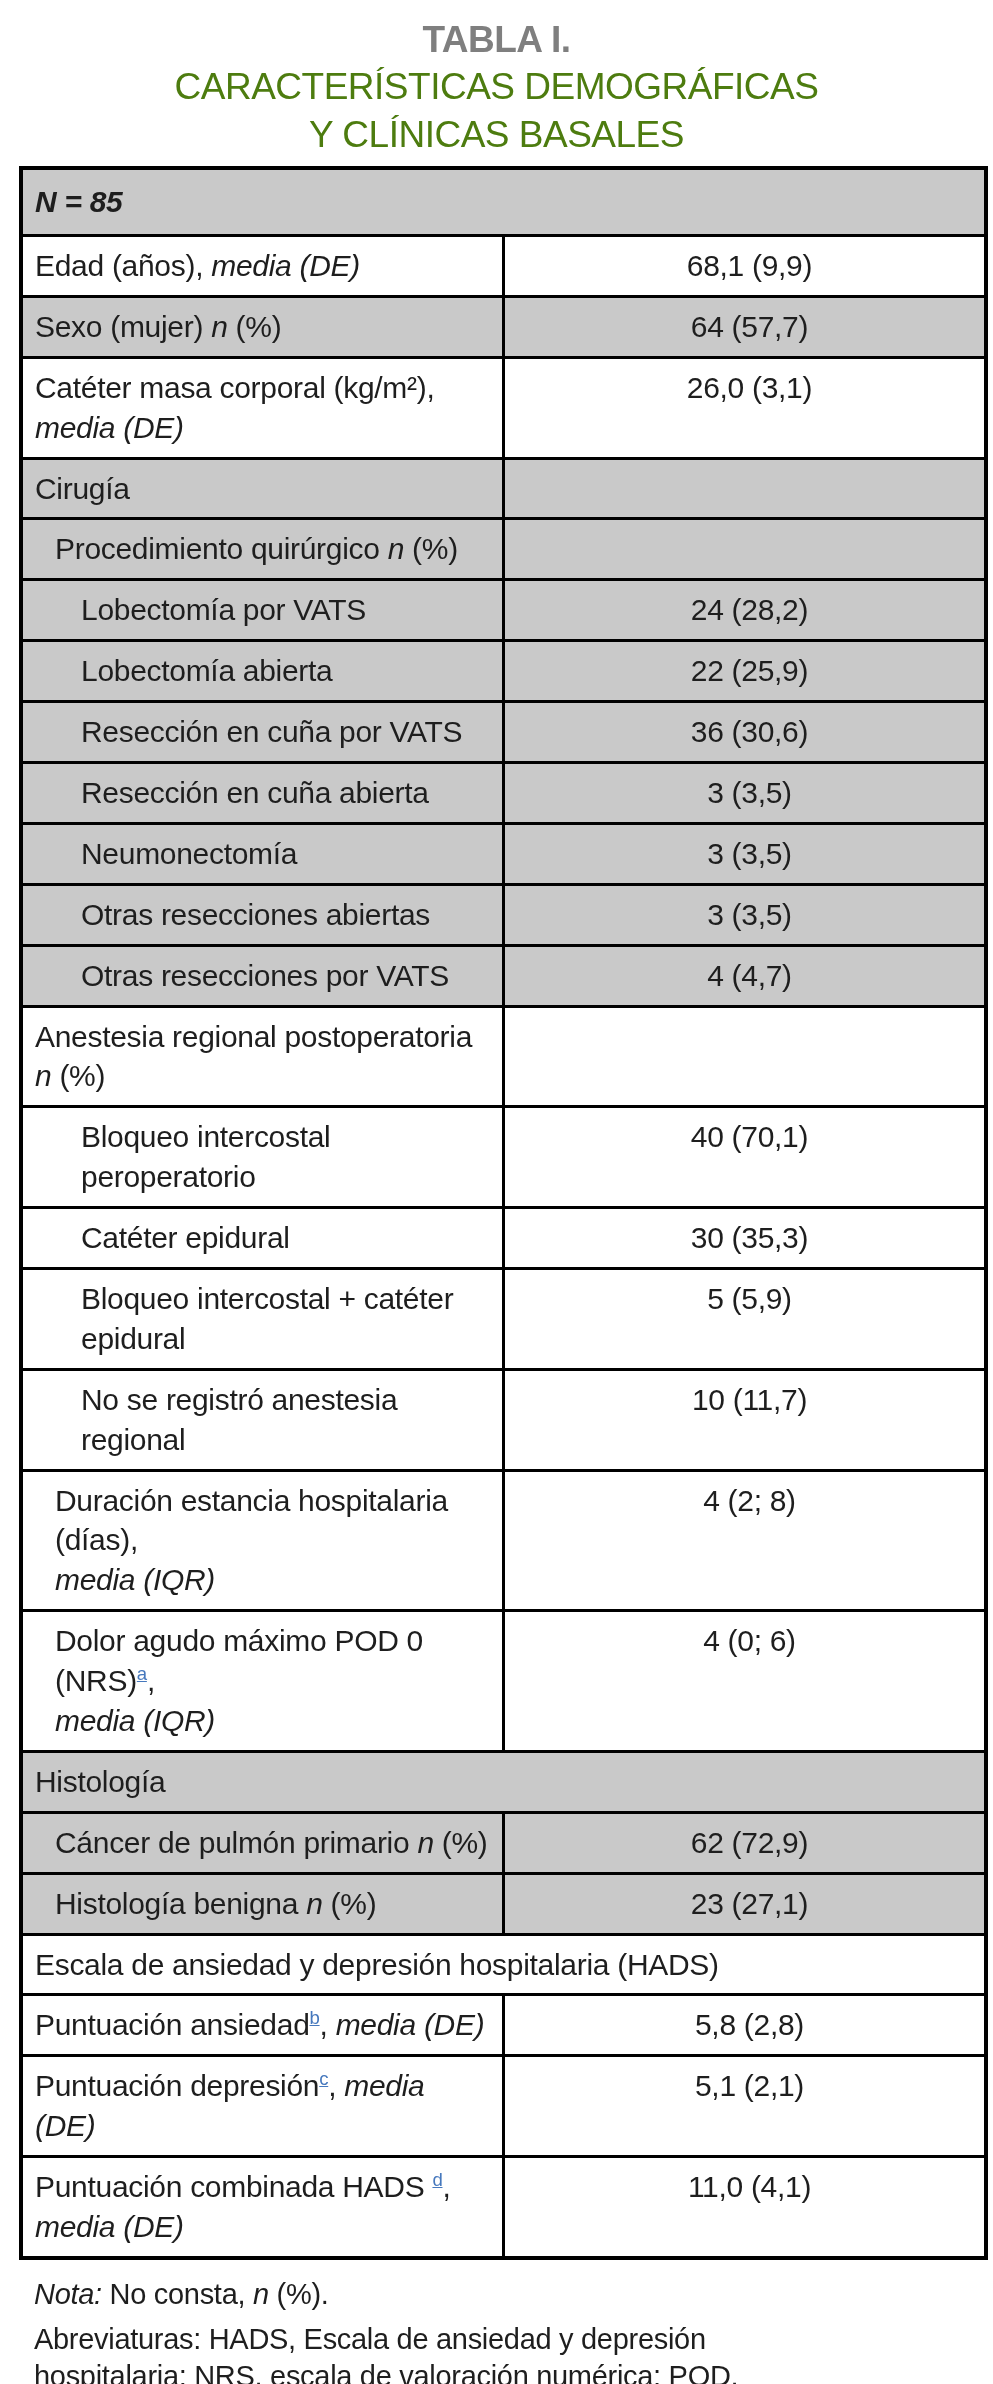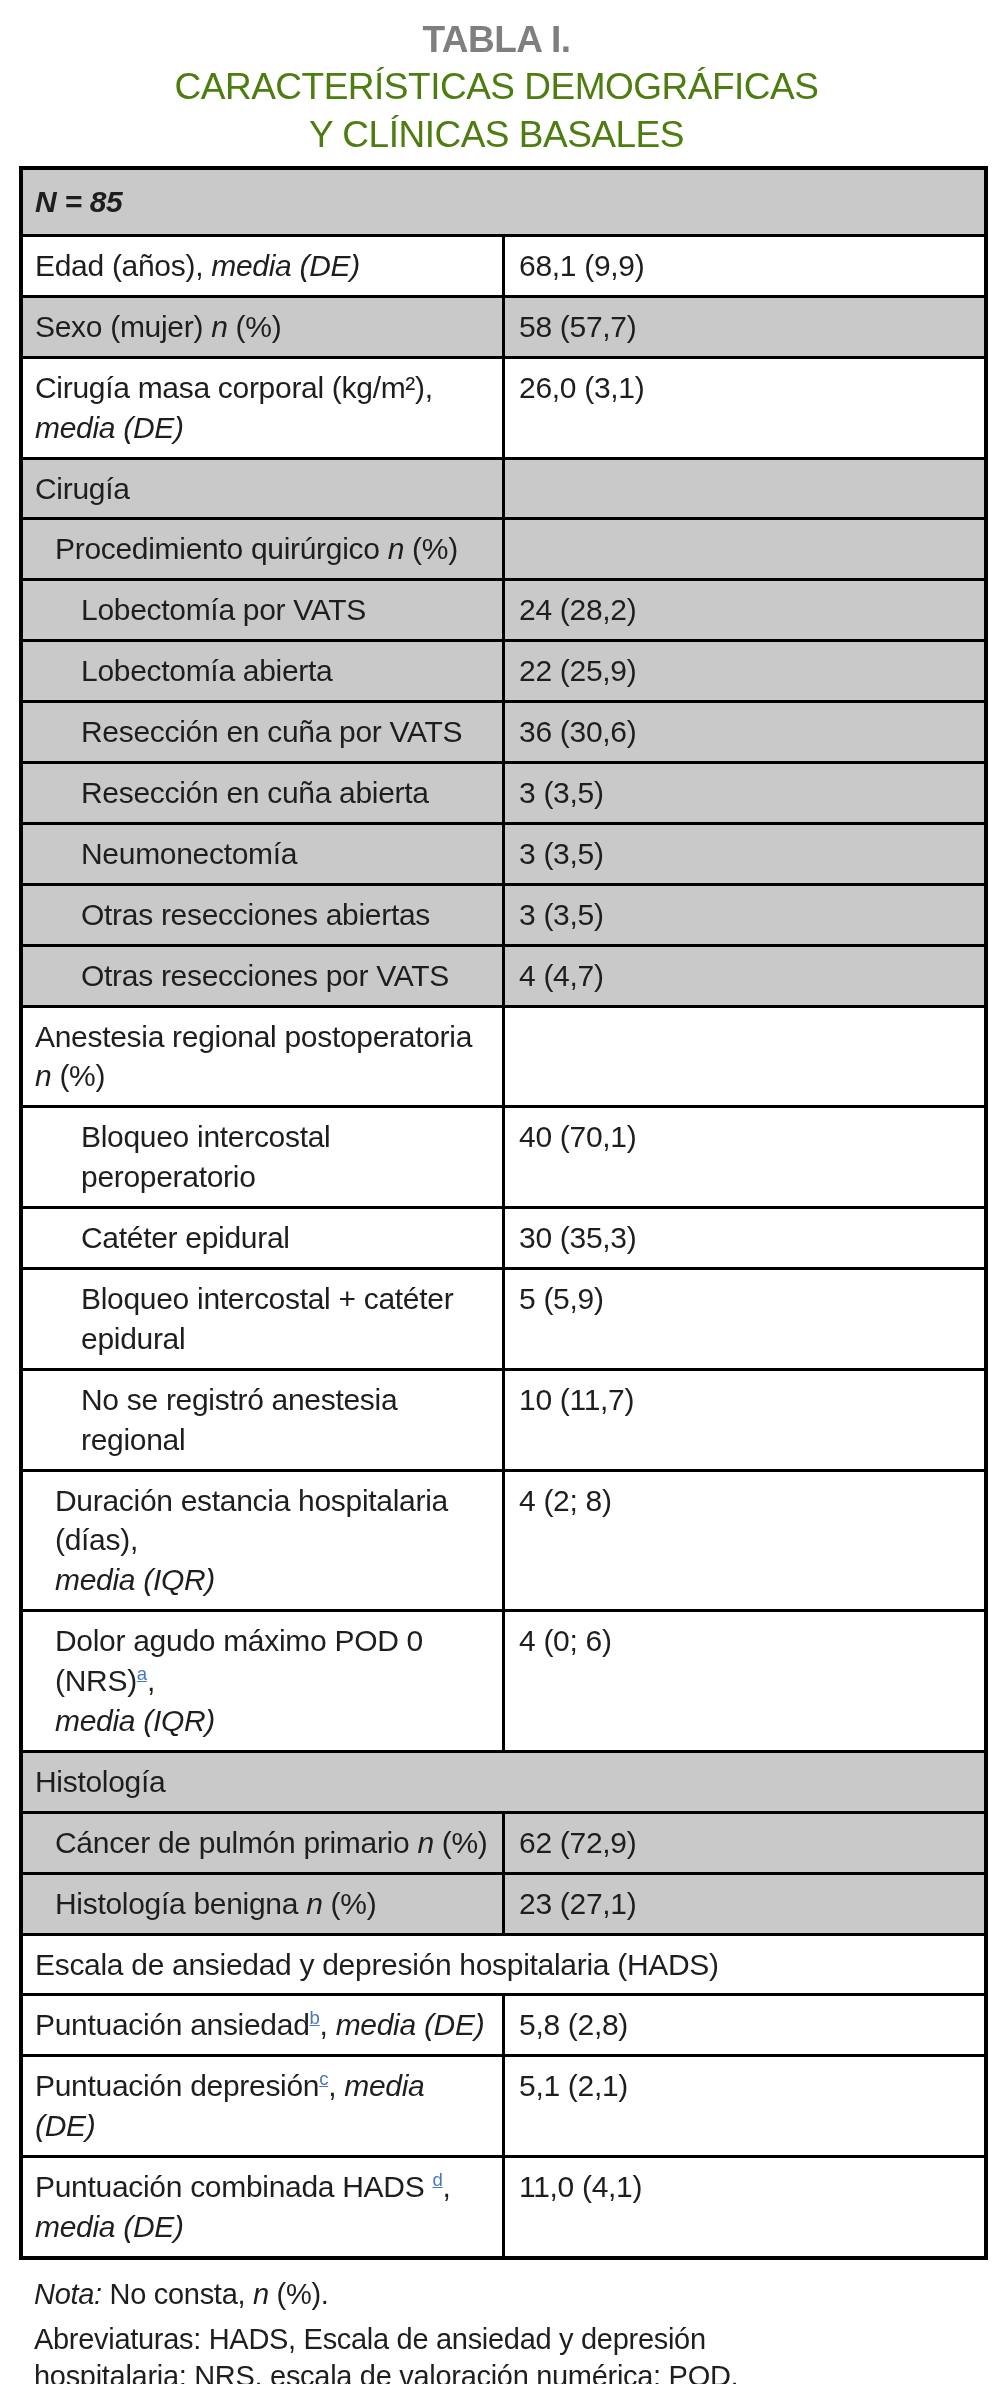--- a/index.html
+++ b/index.html
@@ -45,21 +45,21 @@
     font-size: 30px;
     line-height: 1.33;
     padding: 9px 10px;
     vertical-align: top;
     letter-spacing: -0.3px;
     color: #1e1e1e;
   }
   td.label-cell { text-align: left; }
   td.value-cell {
     width: 200px;
-    text-align: left;
+    text-align: center;
     white-space: nowrap;
     padding-left: 14px;
     padding-right: 4px;
   }
   tr.shade td { background: #c9c9c9; }
   tr.header-row td { padding-top: 12px; padding-bottom: 12px; }
   td.ind0 { padding-left: 12px; }
   td.ind1 { padding-left: 32px; }
   td.ind2 { padding-left: 58px; }
   .seg-it { font-style: italic; }
@@ -96,24 +96,24 @@
     <tbody id="table-body">
         <tr class="shade header-row">
           <td class="label-cell ind0" colspan="2"><span class="seg-hdr">N = 85</span></td>
         </tr>
         <tr>
           <td class="label-cell ind0"><span>Edad (años), </span><span class="seg-it">media (DE)</span></td>
           <td class="value-cell">68,1 (9,9)</td>
         </tr>
         <tr class="shade">
           <td class="label-cell ind0"><span>Sexo (mujer) </span><span class="seg-it">n</span><span> (%)</span></td>
-          <td class="value-cell">58 (57,7)</td>
-        </tr>
-        <tr>
-          <td class="label-cell ind0"><span>Cirugía masa corporal (kg/m²),</span><br><span class="seg-it">media (DE)</span></td>
+          <td class="value-cell">64 (57,7)</td>
+        </tr>
+        <tr>
+          <td class="label-cell ind0"><span>Catéter masa corporal (kg/m²),</span><br><span class="seg-it">media (DE)</span></td>
           <td class="value-cell">26,0 (3,1)</td>
         </tr>
         <tr class="shade">
           <td class="label-cell ind0"><span>Cirugía</span></td>
           <td class="value-cell"></td>
         </tr>
         <tr class="shade">
           <td class="label-cell ind1"><span>Procedimiento quirúrgico </span><span class="seg-it">n</span><span> (%)</span></td>
           <td class="value-cell"></td>
         </tr>

